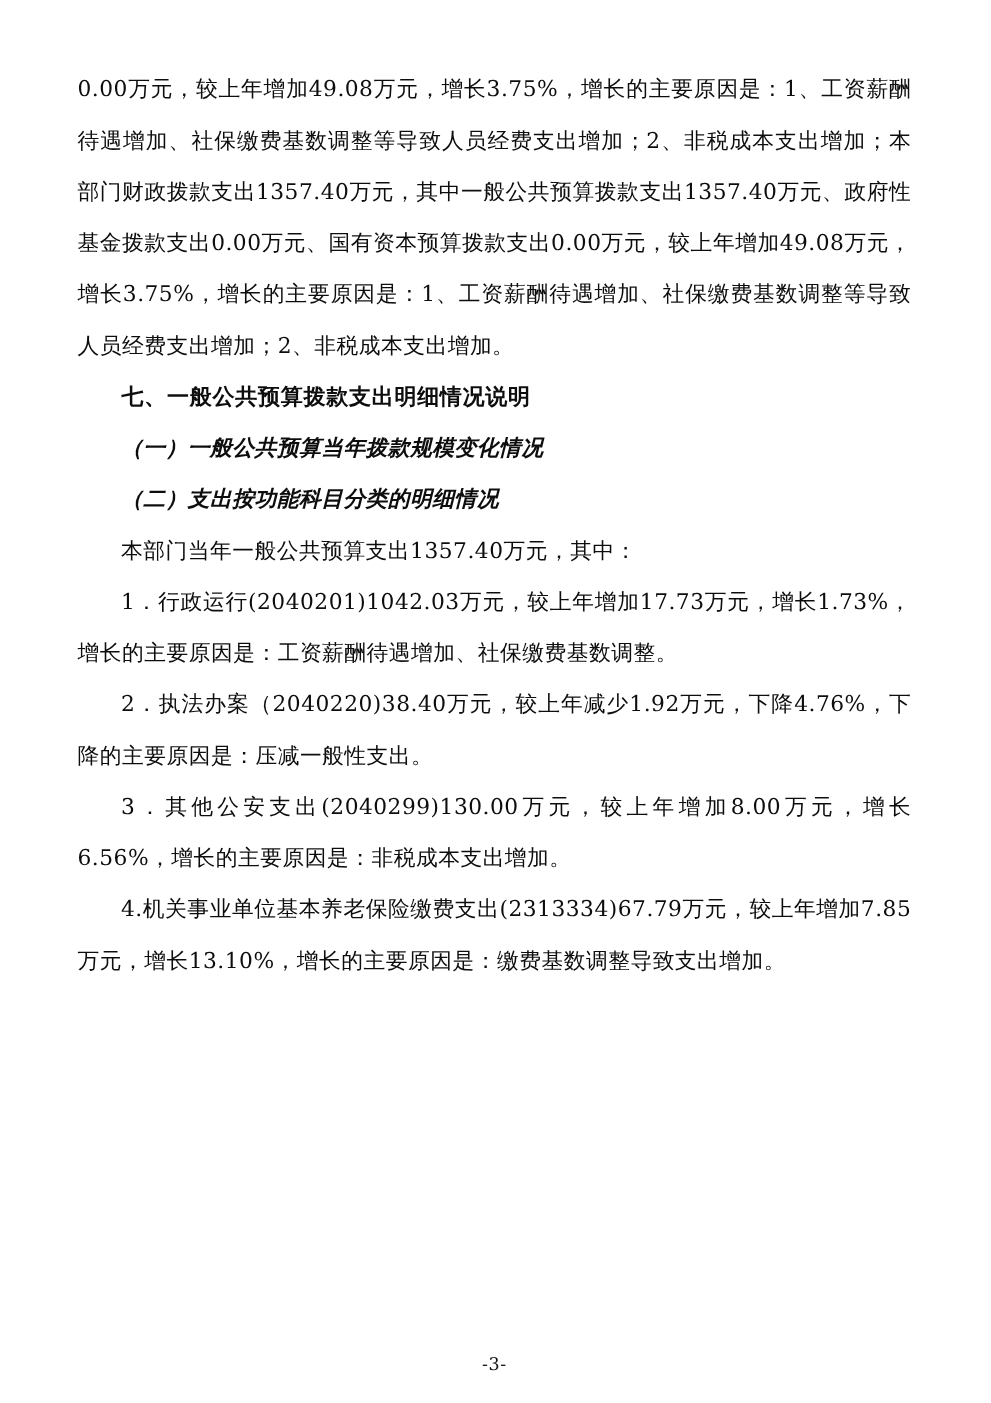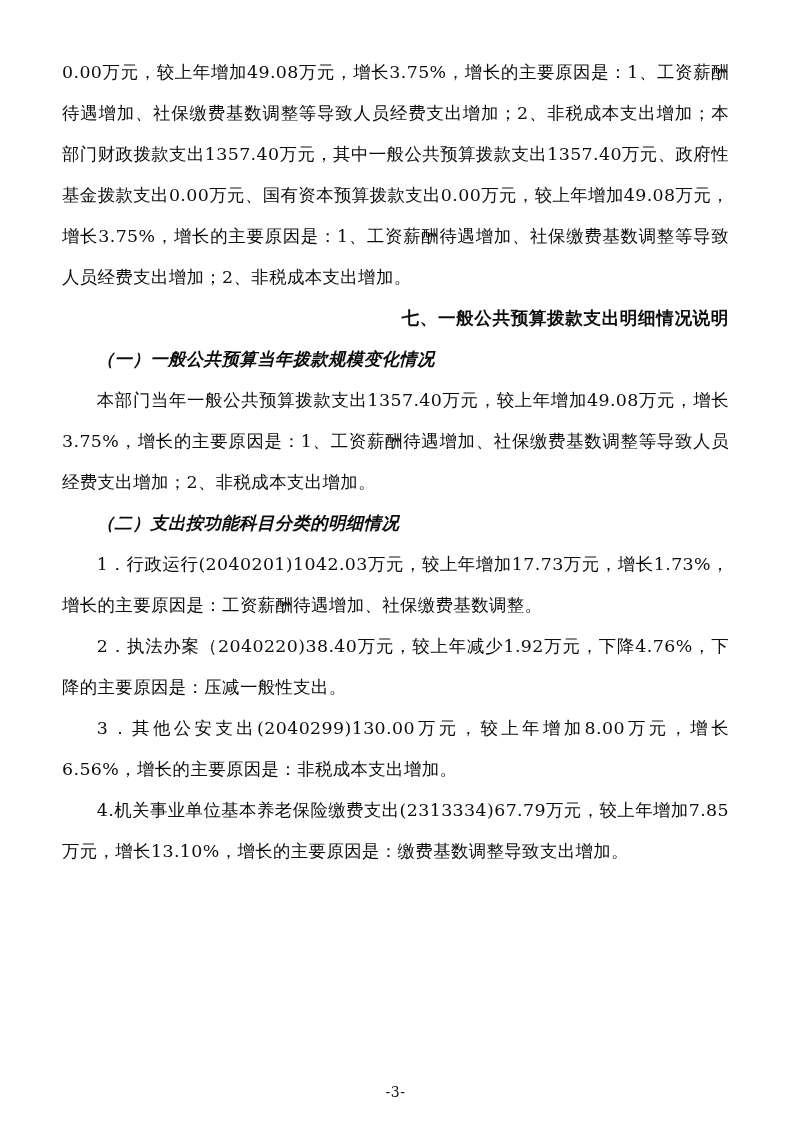--- a/index.html
+++ b/index.html
@@ -38,21 +38,20 @@
     text-indent: 2em;
   }
   h2.heading {
     margin: 0;
     font-size: 17.6px;
     line-height: 41px;
     font-weight: bold;
     text-indent: 2em;
     letter-spacing: 0.6px;
     font-family: "DejaVu Sans", "Liberation Sans", sans-serif;
-    text-align: right;
   }
   h3.subheading {
     margin: 0;
     font-size: 17.4px;
     line-height: 41px;
     font-weight: bold;
     text-indent: 2em;
     letter-spacing: 0.4px;
     font-family: "DejaVu Sans", "Liberation Sans", sans-serif;
     font-style: italic;
@@ -74,24 +73,24 @@
 
 <div class="page">
   <div class="doc-body">
 
     <p class="para">0.00万元，较上年增加49.08万元，增长3.75%，增长的主要原因是：1、工资薪酬待遇增加、社保缴费基数调整等导致人员经费支出增加；2、非税成本支出增加；本部门财政拨款支出1357.40万元，其中一般公共预算拨款支出1357.40万元、政府性基金拨款支出0.00万元、国有资本预算拨款支出0.00万元，较上年增加49.08万元，增长3.75%，增长的主要原因是：1、工资薪酬待遇增加、社保缴费基数调整等导致人员经费支出增加；2、非税成本支出增加。</p>
 
     <h2 class="heading">七、一般公共预算拨款支出明细情况说明</h2>
 
     <h3 class="subheading">（一）一般公共预算当年拨款规模变化情况</h3>
 
-    <p class="para indent">本部门当年一般公共预算拨款支出1357.40万元，较上年增加49.08万元，增长3.75%，增长的主要原因是：1、工资薪酬待遇增加、社保缴费基数调整等导致人员经费支出增加；2、非税成本支出增加。</p>
 
     <h3 class="subheading">（二）支出按功能科目分类的明细情况</h3>
 
+    <p class="para indent">本部门当年一般公共预算支出1357.40万元，其中：</p>
 
     <p class="para indent">1．行政运行(2040201)1042.03万元，较上年增加17.73万元，增长1.73%，增长的主要原因是：工资薪酬待遇增加、社保缴费基数调整。</p>
 
     <p class="para indent">2．执法办案（2040220)38.40万元，较上年减少1.92万元，下降4.76%，下降的主要原因是：压减一般性支出。</p>
 
     <p class="para indent">3．其他公安支出(2040299)130.00万元，较上年增加8.00万元，增长6.56%，增长的主要原因是：非税成本支出增加。</p>
 
     <p class="para indent">4.机关事业单位基本养老保险缴费支出(2313334)67.79万元，较上年增加7.85万元，增长13.10%，增长的主要原因是：缴费基数调整导致支出增加。</p>
 
 

